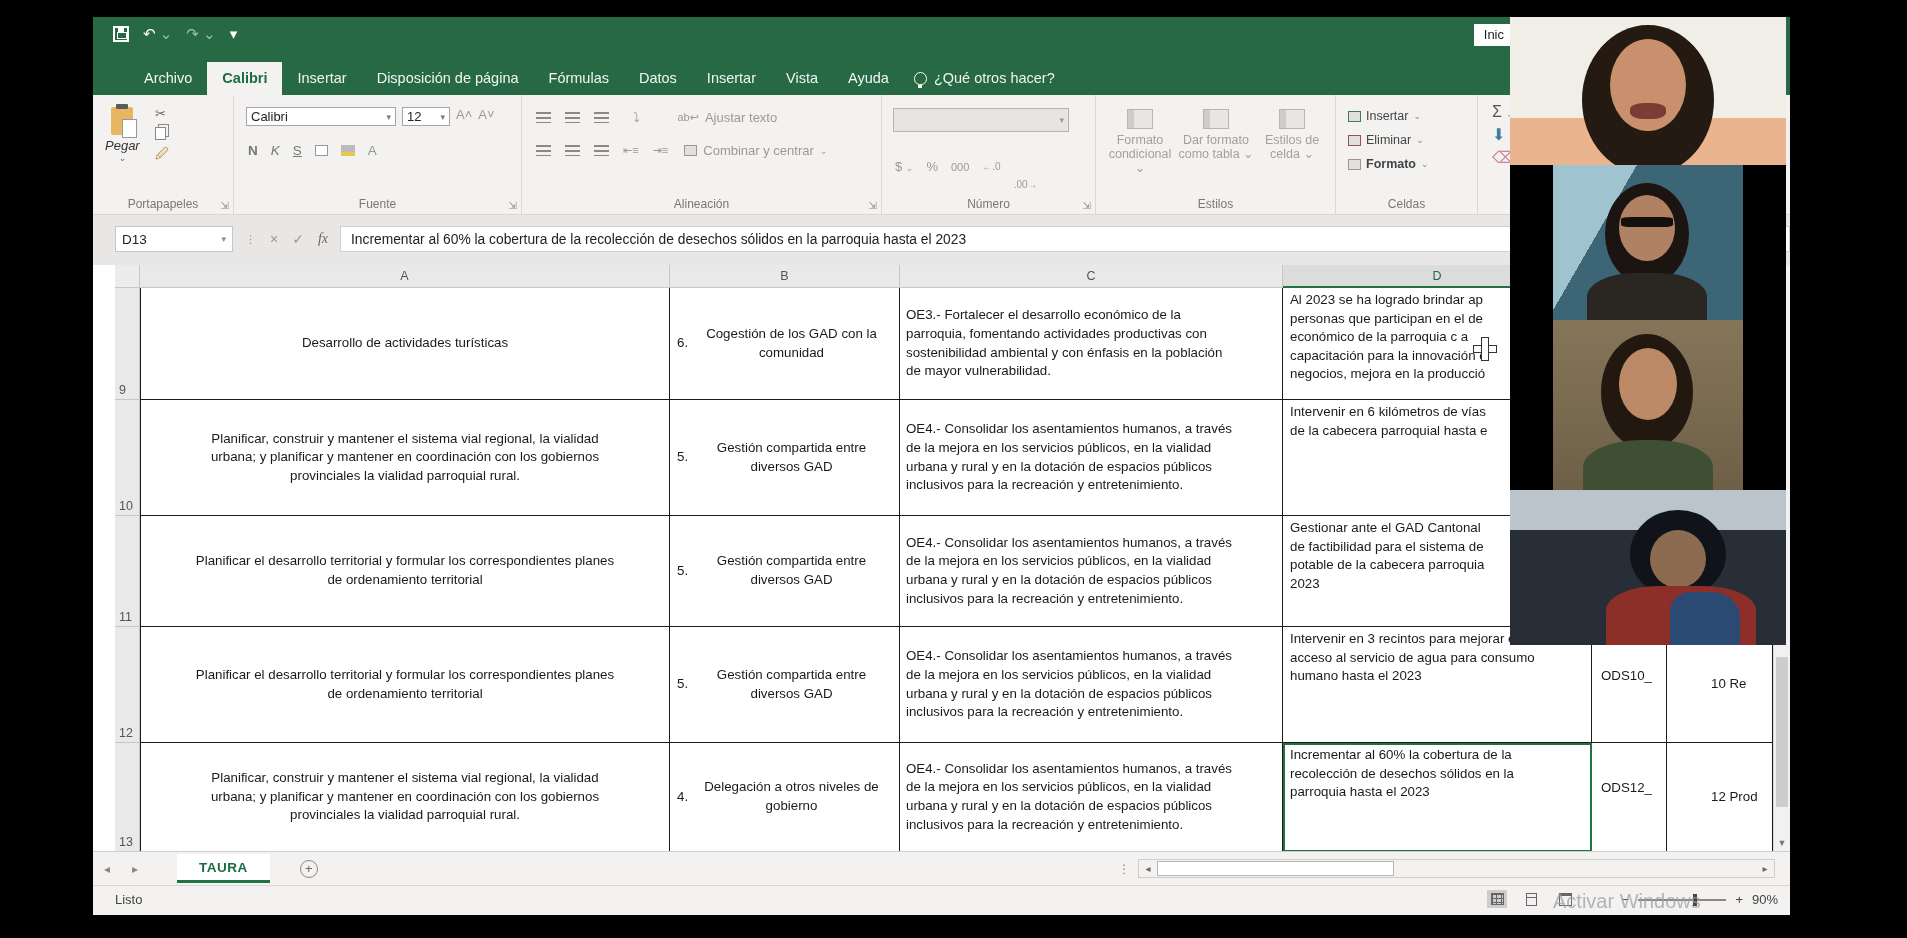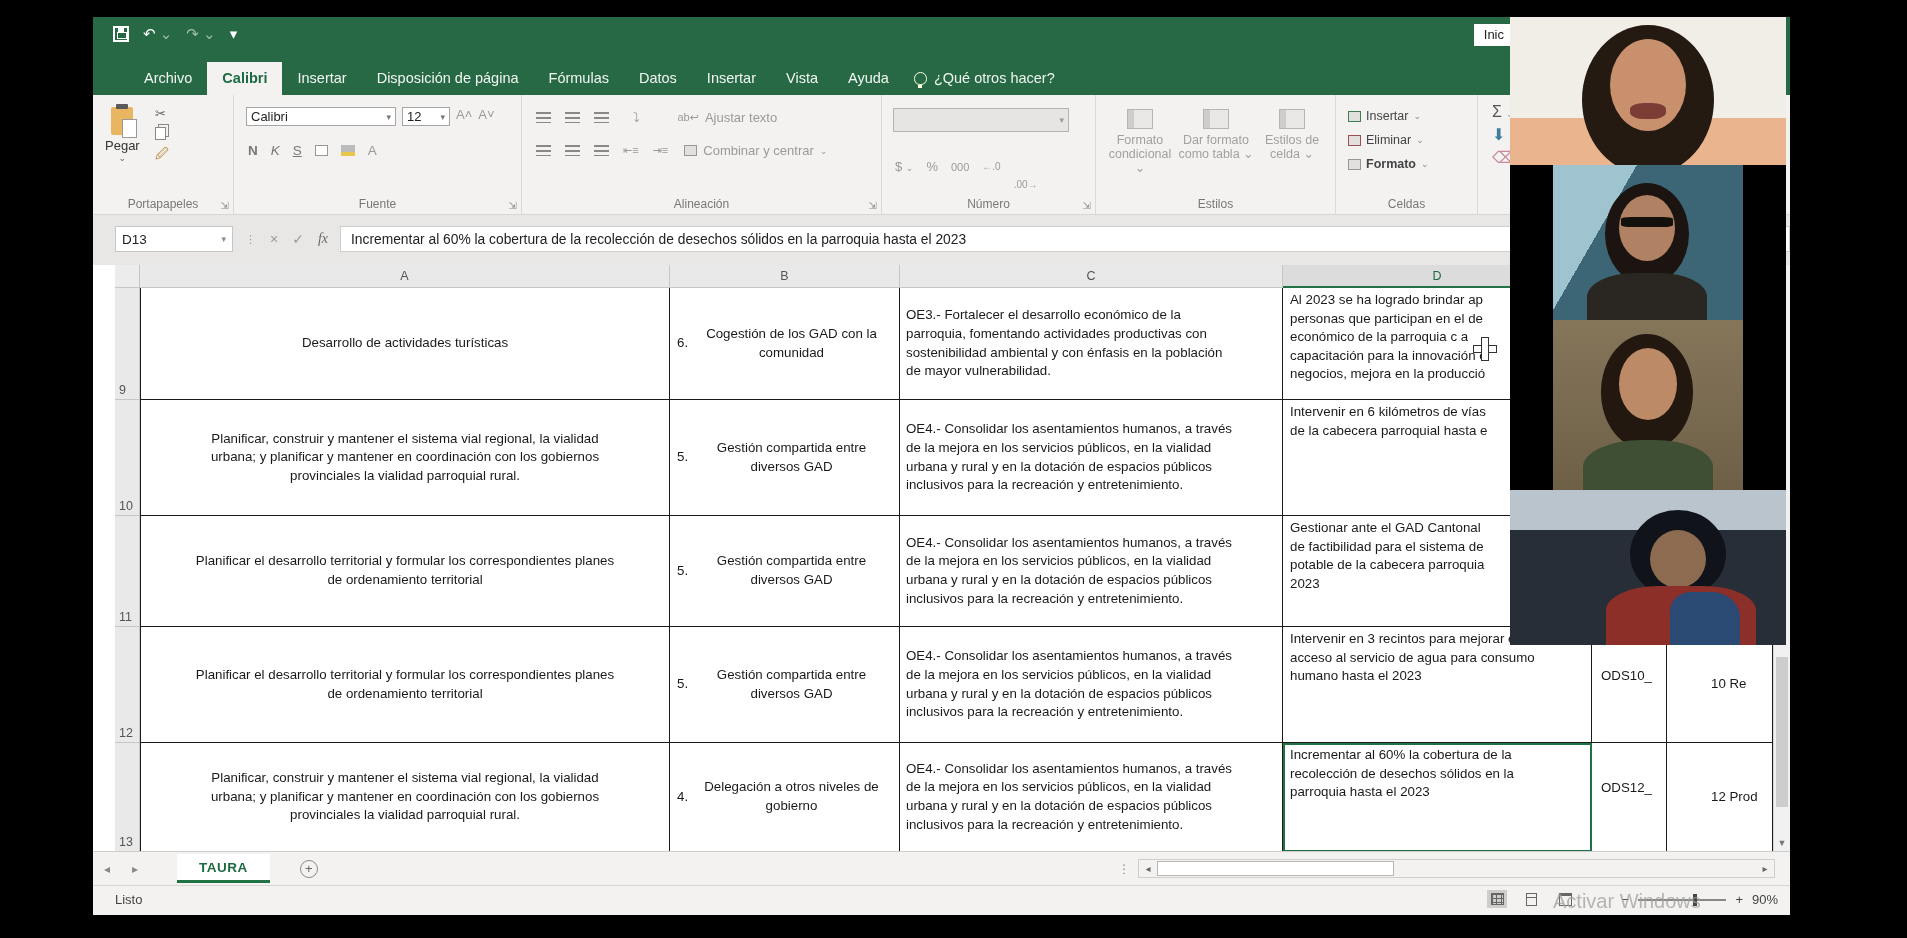--- a/index.html
+++ b/index.html
@@ -25,21 +25,21 @@
   .mtab.active{background:#f3f2f1;color:#1e6b41;font-weight:bold;}
   .tellme{display:flex;align-items:center;gap:7px;color:#eef4f0;font-size:14.5px;padding:8px 10px 9px;}
   .bulb{width:13px;height:13px;border:1.5px solid #ffd;border-radius:50% 50% 45% 45%;position:relative;}
   .bulb:after{content:"";position:absolute;left:3px;bottom:-4px;width:4px;height:3px;background:#ffd;}
 
   
   .ribbon{position:absolute;left:0;top:78px;width:100%;height:120px;background:#f3f2f1;border-bottom:1px solid #d8d6d3;}
   .rgroup{position:absolute;top:0;height:119px;border-right:1px solid #dcdad7;}
   .glabel{position:absolute;bottom:3px;left:0;right:0;text-align:center;font-size:12px;color:#7a7876;}
   .launcher{position:absolute;bottom:3px;right:4px;color:#8a8886;font-size:10px;}
-  .bigbtn{display:flex;flex-direction:column;align-items:center;font-size:13px;color:#333;}
+  .bigbtn{display:flex;flex-direction:column;align-items:center;font-size:13px;color:#333;font-style:italic;}
   .clipboard{width:22px;height:28px;background:#e8b661;border-radius:2px;position:relative;margin-bottom:3px;}
   .clipboard:before{content:"";position:absolute;left:5px;top:-3px;width:12px;height:5px;background:#5a5a5a;border-radius:1px;}
   .clipboard:after{content:"";position:absolute;right:-4px;bottom:-3px;width:13px;height:17px;background:#fff;border:1px solid #999;}
   .smico{color:#8c6d3f;font-size:13px;line-height:17px;}
   .combo{background:#fff;border:1px solid #a8a6a4;color:#222;font-size:13px;padding:1px 4px;display:flex;justify-content:space-between;align-items:center;}
   .bars{width:15px;height:11px;background:repeating-linear-gradient(to bottom,#8a8886 0 2px,transparent 2px 5px);}
   .graytxt{color:#9c9a98;font-size:13px;}
   .stylebtn{display:flex;flex-direction:column;align-items:center;color:#a3a19f;font-size:12.5px;width:76px;text-align:center;line-height:14px;}
   .tblico{width:26px;height:20px;border:1px solid #b8b6b4;background:linear-gradient(90deg,#cfcdcb 25%,#e9e7e5 25%);margin-bottom:4px;}
   .cellbtn{display:flex;align-items:center;gap:5px;font-size:12.5px;color:#444;height:18px;}

